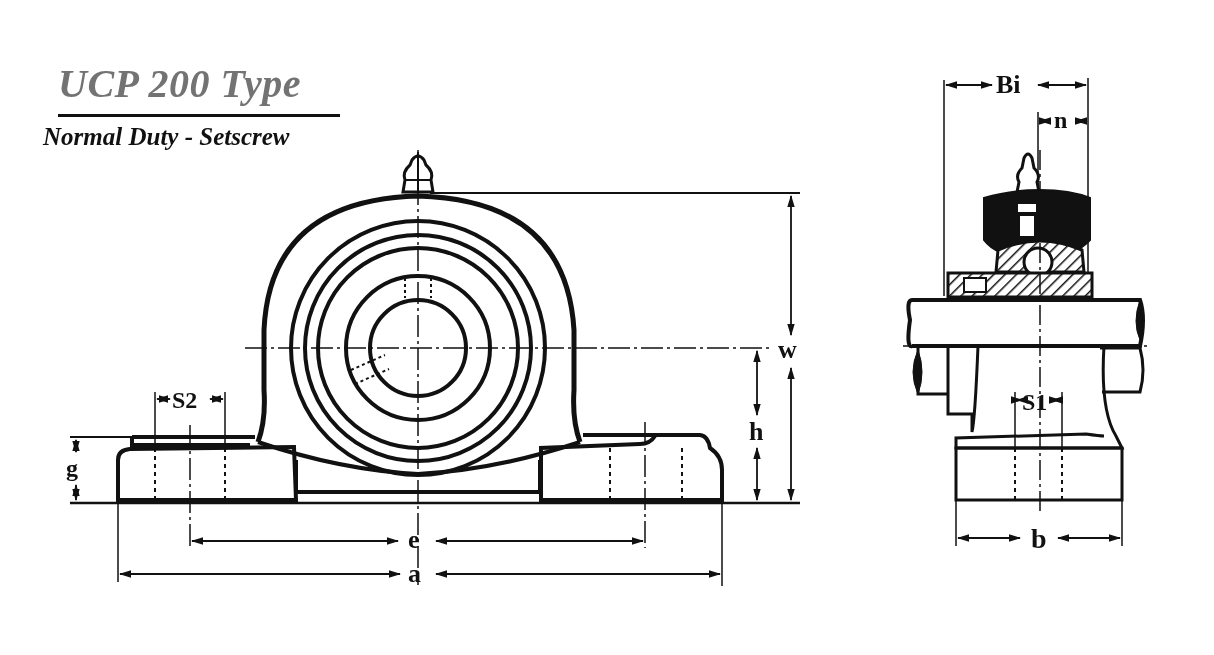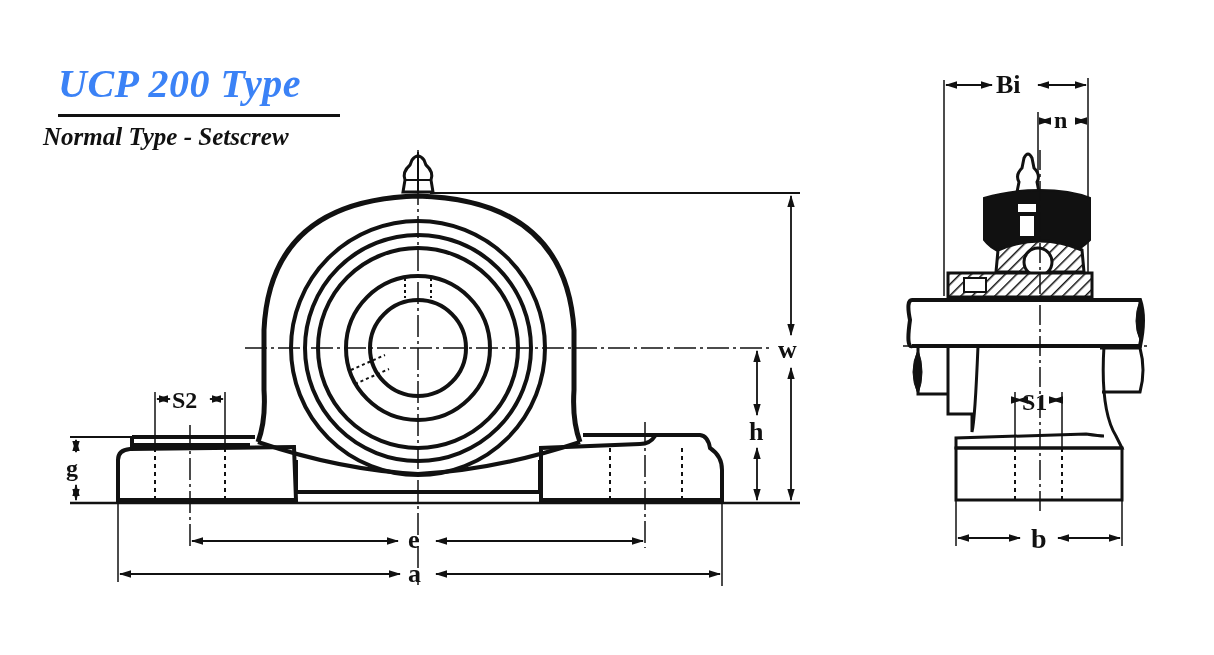--- a/index.html
+++ b/index.html
@@ -1,36 +1,36 @@
 <!DOCTYPE html>
 <html><head>
 <meta charset="utf-8">
 <style>
   html, body { margin: 0; padding: 0; background: #ffffff; }
   body { width: 1214px; height: 655px; position: relative; overflow: hidden; font-family: "Liberation Serif", serif; }
   .title {
     position: absolute; left: 58px; top: 64px;
     font-family: "Liberation Serif", serif; font-style: italic; font-weight: bold;
-    font-size: 40px; color: #3b82f6; letter-spacing: 0.5px; line-height: 1;
+    font-size: 40px; color: #737373; letter-spacing: 0.5px; line-height: 1;
   }
   .title-underline { position: absolute; left: 58px; top: 114px; width: 282px; height: 3px; background: #111; }
   .subtitle {
     position: absolute; left: 43px; top: 124px;
     font-family: "Liberation Serif", serif; font-style: italic; font-weight: bold;
     font-size: 25px; color: #111; line-height: 1;
   }
   svg.drawing { position: absolute; left: 0; top: 0; }
   .lbl { font-family: "Liberation Serif", serif; font-weight: bold; fill: #111; }
 </style>
 </head>
 <body>
 
 <div class="title">UCP 200 Type</div>
 <div class="title-underline"></div>
-<div class="subtitle">Normal Type - Setscrew</div>
+<div class="subtitle">Normal Duty - Setscrew</div>
 
 <svg class="drawing" width="1214" height="655" viewBox="0 0 1214 655" xmlns="http://www.w3.org/2000/svg">
   <defs>
     <pattern id="hatch" width="8" height="8" patternUnits="userSpaceOnUse" patternTransform="rotate(45)">
       <rect width="8" height="8" fill="#fff"></rect>
       <line x1="0" y1="0" x2="0" y2="8" stroke="#111" stroke-width="3"></line>
     </pattern>
     <marker id="arr" viewBox="0 0 10 10" refX="9" refY="5" markerWidth="7" markerHeight="7" orient="auto-start-reverse">
       <path d="M0,2 L10,5 L0,8 z" fill="#111"></path>
     </marker>

